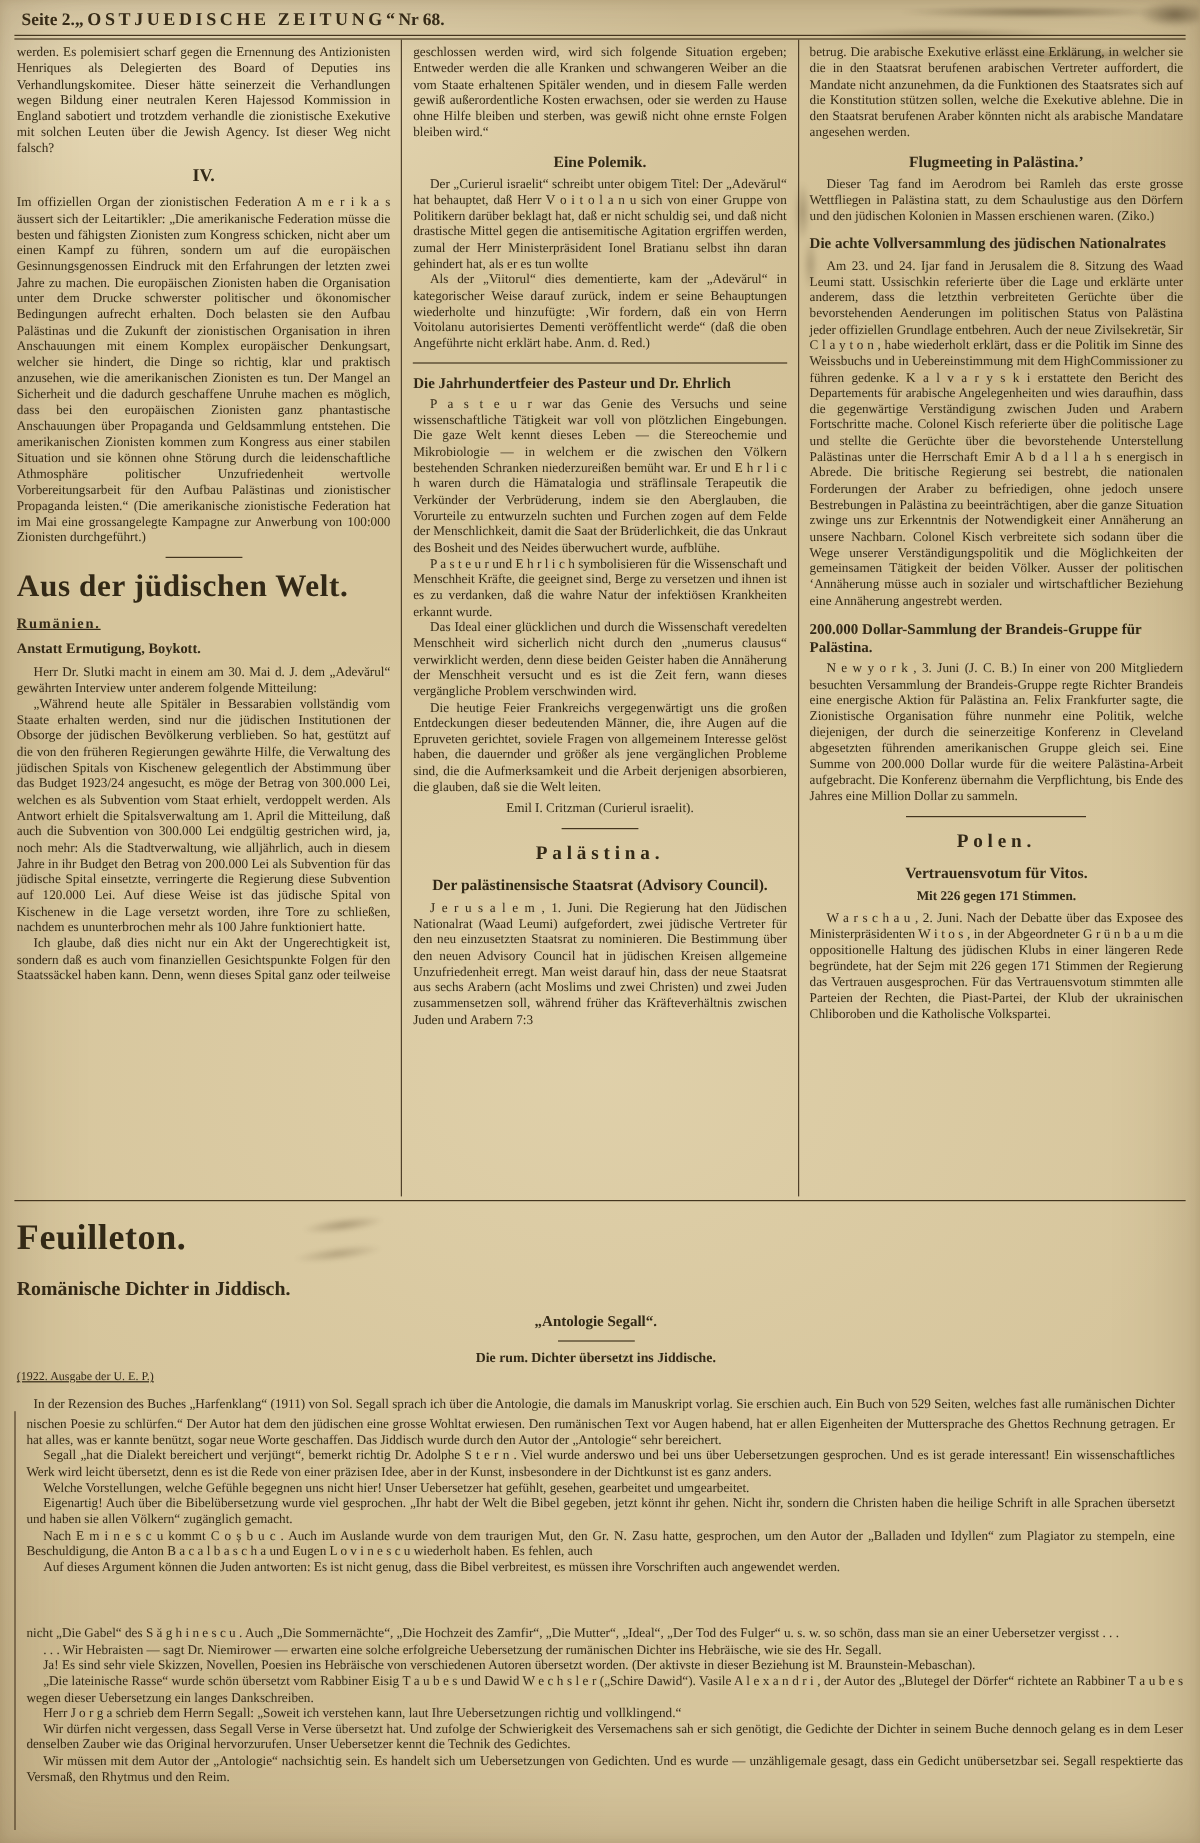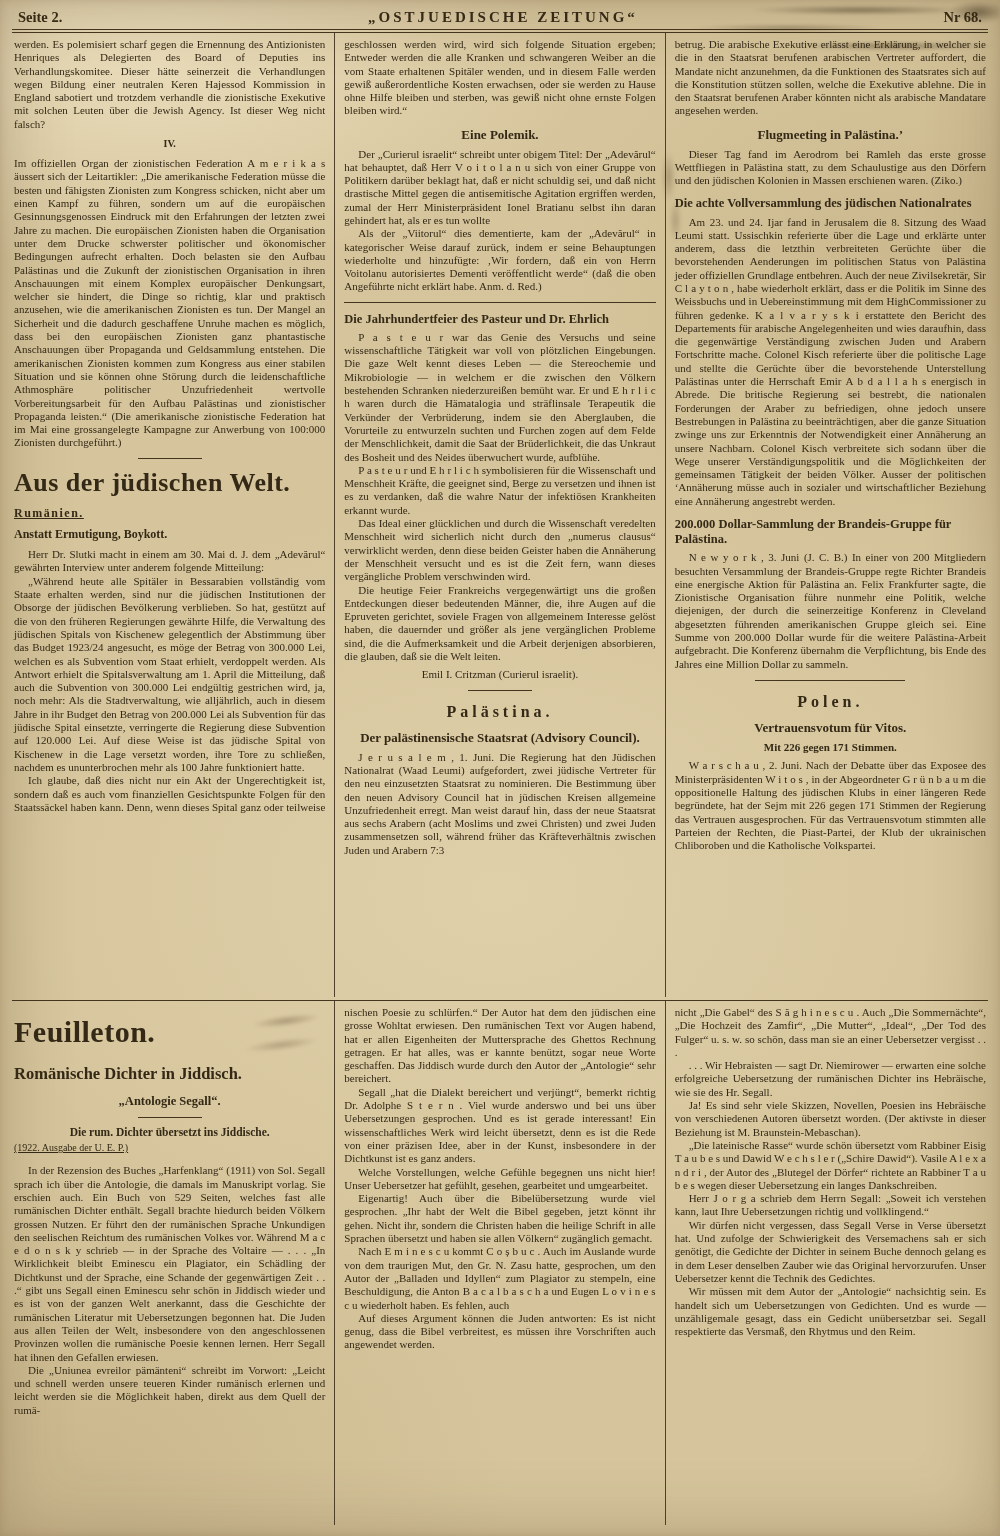--- a/index.html
+++ b/index.html
@@ -12,37 +12,37 @@
     background:
       radial-gradient(ellipse 620px 300px at 15% 4%, rgba(248,238,210,0.55), transparent 70%),
       radial-gradient(ellipse 520px 420px at 92% 18%, rgba(150,120,70,0.18), transparent 70%),
       radial-gradient(ellipse 720px 520px at 50% 58%, rgba(240,228,195,0.35), transparent 75%),
       radial-gradient(ellipse 620px 420px at 8% 96%, rgba(140,110,65,0.16), transparent 70%),
       #d6c59c;
   }
   .page::after { content:""; position:absolute; inset:0; box-shadow: inset 0 0 70px rgba(86,64,34,.30), inset 0 0 10px rgba(110,85,45,.18); pointer-events:none; }
 
   
-  .masthead-row { display:flex; justify-content:space-between; align-items:baseline; padding:9px 18px 3px; font-size:14.5px; font-weight:bold; }
+  .masthead-row { display:flex; justify-content:flex-start; align-items:baseline; padding:9px 18px 3px; font-size:14.5px; font-weight:bold; }
   .masthead { letter-spacing:3px; font-size:15px; }
   .double-rule { margin:0 12px; border-top:1.5px solid #43351f; border-bottom:1px solid #43351f; height:4px; }
 
   
   .columns { display:flex; margin:0 12px; }
   .top-columns { height:964px; }
-  .bottom-columns { height:524px; }
+  .bottom-columns { height:524px;flex-direction:column; }
   .col { flex:1 1 0; padding:5px 9px 0; font-size:11px; line-height:1.21; text-align:justify; overflow:hidden; }
   .col:first-child { padding-left:2px; }
   .col:last-child { padding-right:2px; }
   .col + .col { border-left:1px solid #50402a; }
 
   p { margin:0; text-indent:14px; }
   p.noindent { text-indent:0; }
 
-  .numeral { text-align:center; font-weight:bold; margin:7px 0; font-size:10px; }
+  .numeral { text-align:center; font-weight:bold; margin:7px 0; font-size:15px; }
   .sep { width:64px; border-top:1px solid #43351f; margin:8px auto; }
   .rule-col { border-top:1px solid #43351f; margin:8px 0 4px; }
   .rule-mid { width:150px; border-top:1px solid #43351f; margin:9px auto 4px; }
 
   .world-headline { font-size:26px; font-weight:bold; margin:4px 0 8px; letter-spacing:.5px; }
   .country-headline { font-size:12px; font-weight:bold; letter-spacing:1.5px; margin:4px 0 6px;text-decoration:underline; }
   .subhead { text-align:left; font-size:12px; font-weight:bold; margin:2px 0 7px; }
   .minor-headline { text-align:center; font-size:13px; font-weight:bold; margin:9px 0 5px; }
   .block-headline { font-weight:bold; font-size:12.5px; margin:9px 0 4px; text-align:left; }
   .section-headline { text-align:center; font-size:16px; font-weight:bold; letter-spacing:4px; margin:11px 0 6px; }

